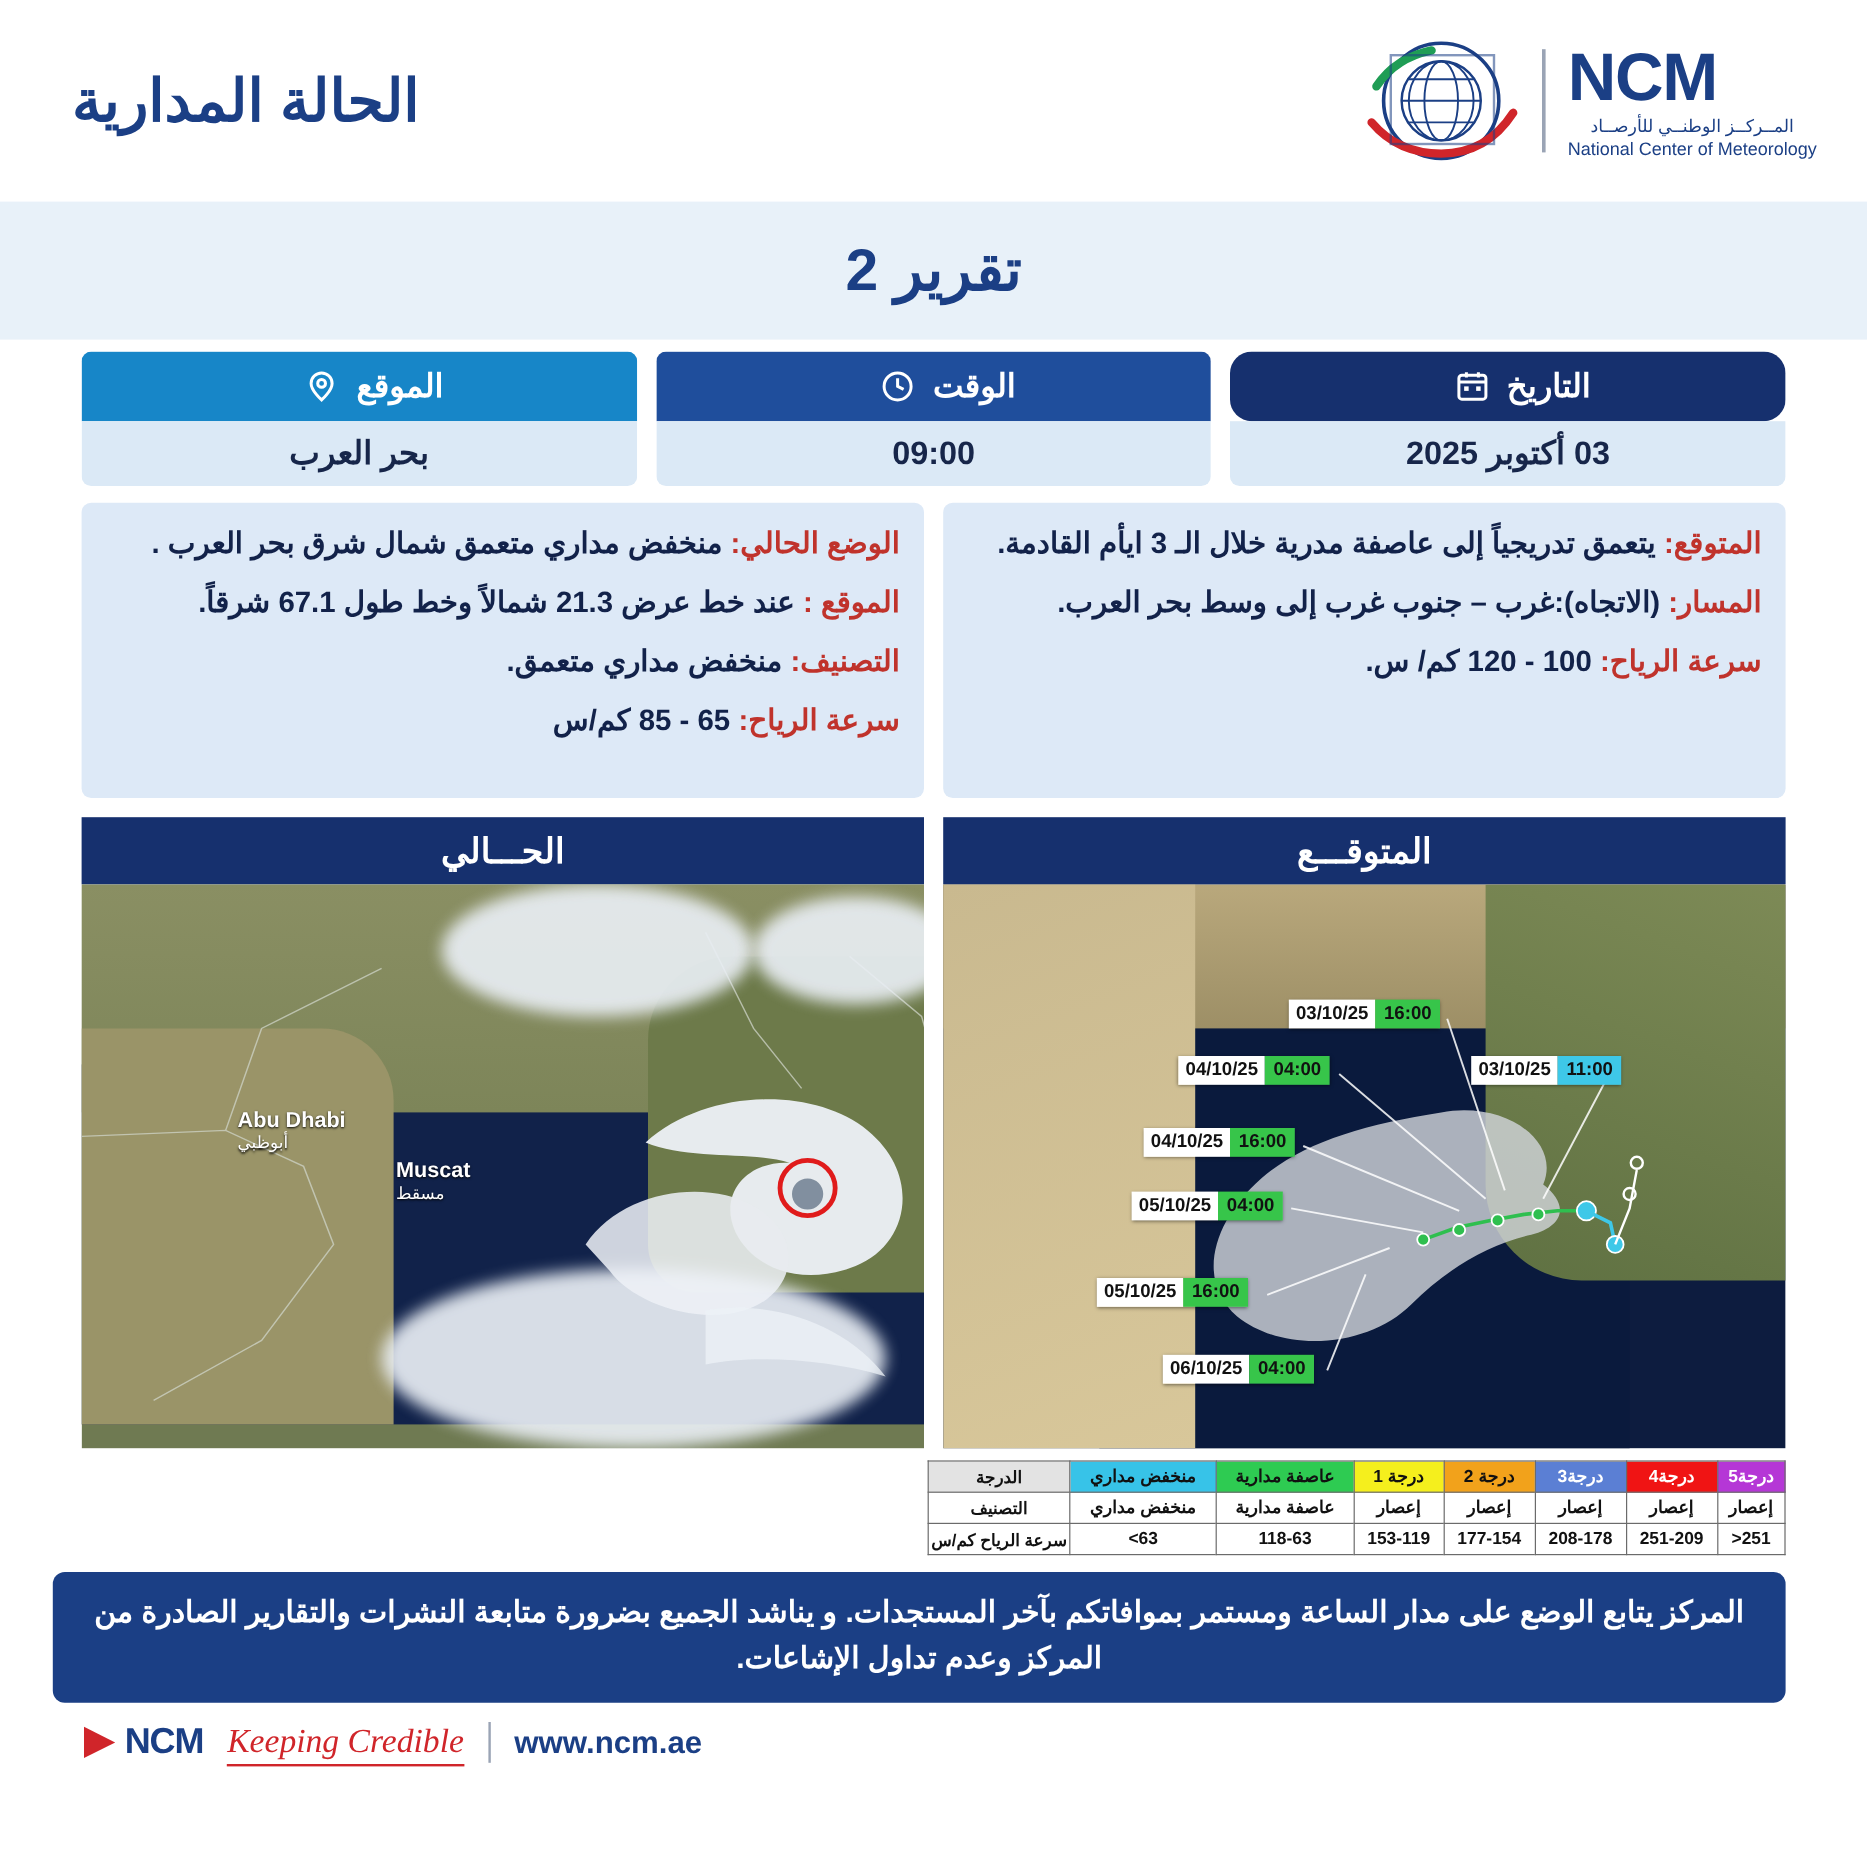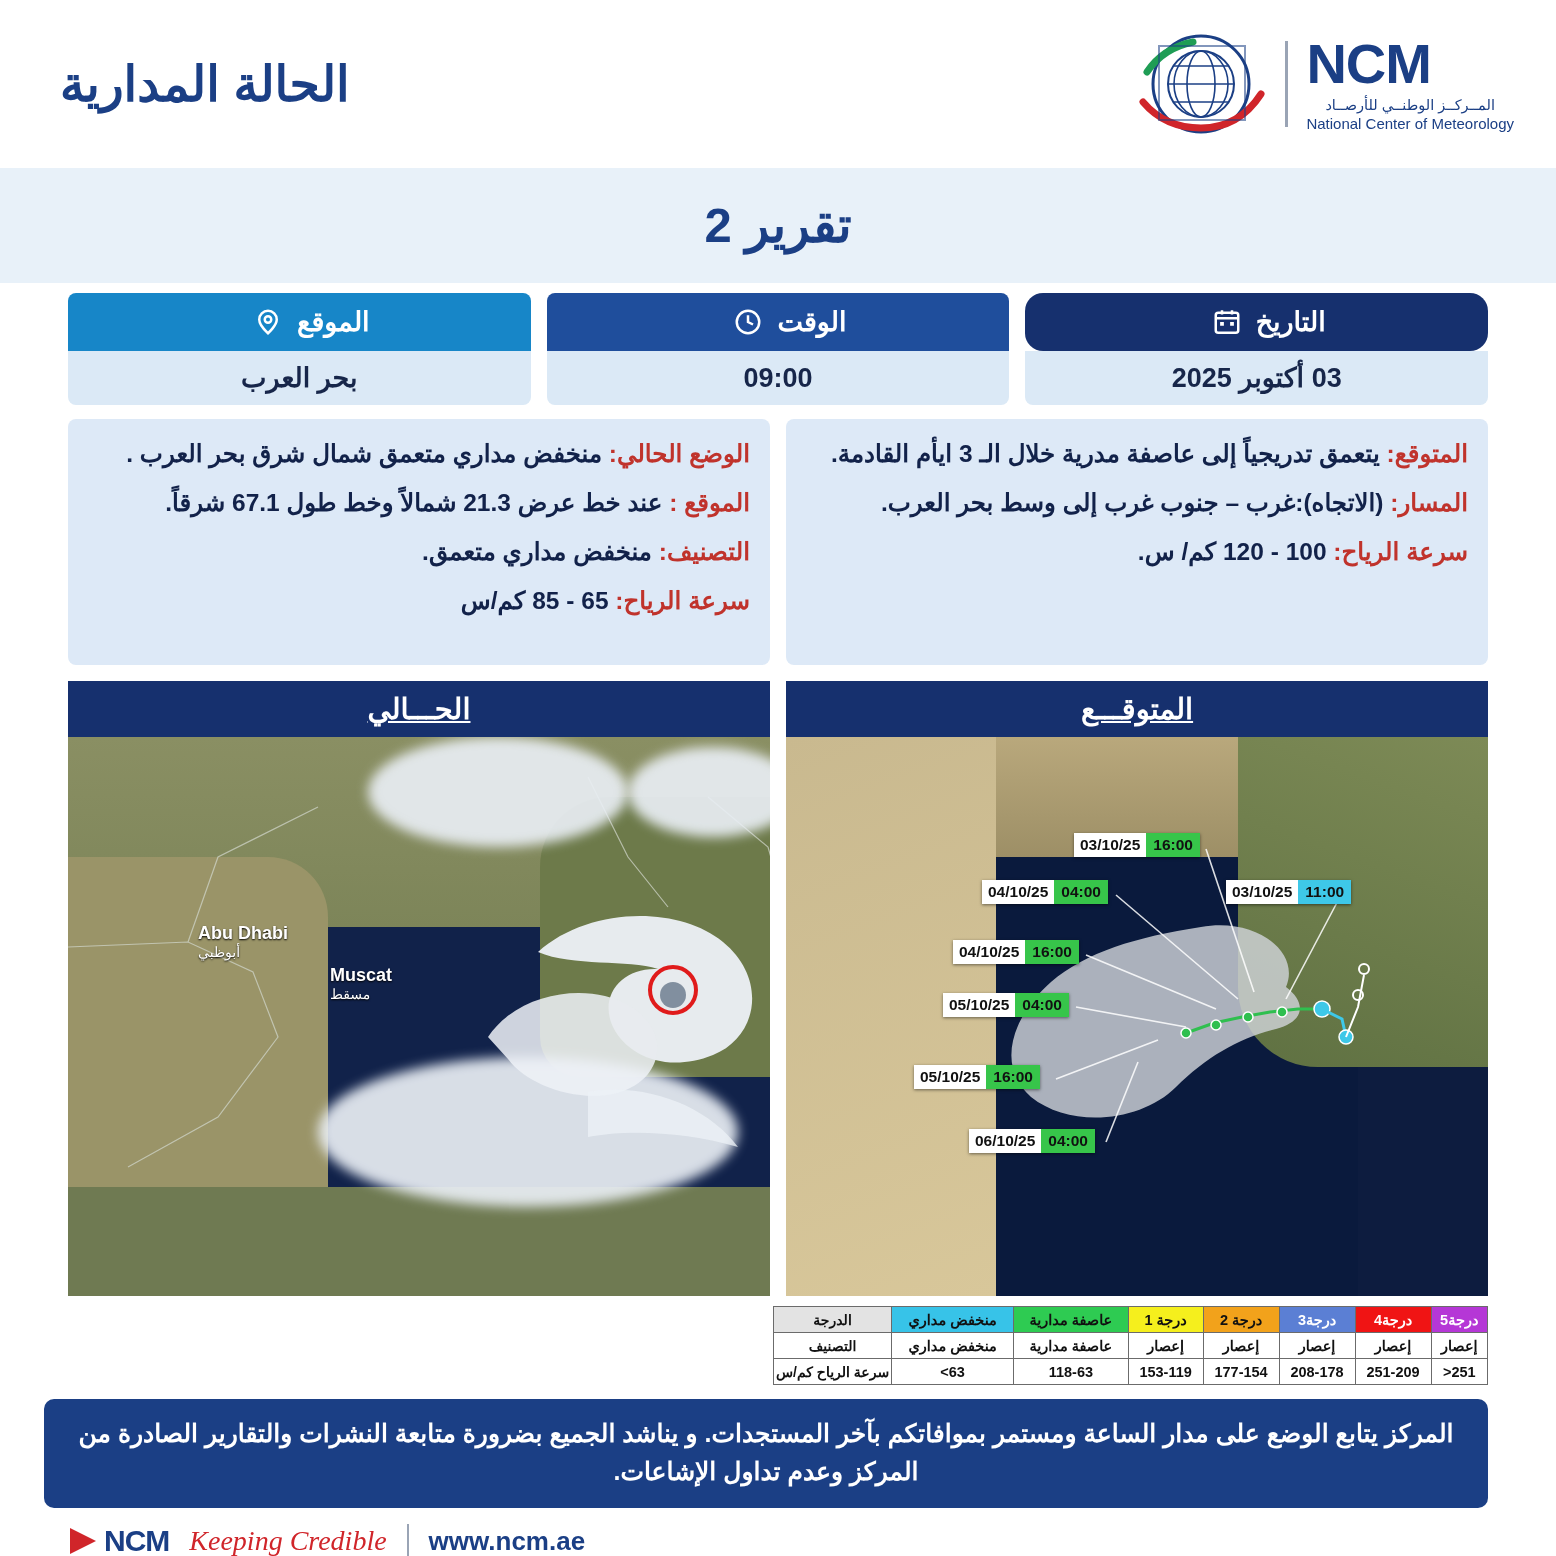--- a/index.html
+++ b/index.html
@@ -85,23 +85,22 @@
   }
   .lbl { color: #c0332c; }
 
   
   .maps-row { display: flex; gap: 16px; padding: 16px 68px 0 68px; direction: rtl; }
   .map-col { flex: 1; }
   .map-head {
     height: 56px; background: #16306e; color: #fff; font-size: 29px;
     font-weight: bold; display: flex; align-items: center; justify-content: center;
     letter-spacing: 2px;
-    text-decoration: underline;
-  }
-  .map-box { height: 559px; position: relative; overflow: hidden; }
+  }
+  .map-box { height: 470px; position: relative; overflow: hidden; }
 
   
   .sat { background: #6f7a52; position: absolute; inset: 0; }
   .sat-sea {
     position: absolute; left: 0; top: 150px; width: 100%; height: 300px;
     background: #11224a;
   }
   .sat-land-n {
     position:absolute; left:0; top:0; width:100%; height:190px;
     background: linear-gradient(#8a8f63, #7d8559);

